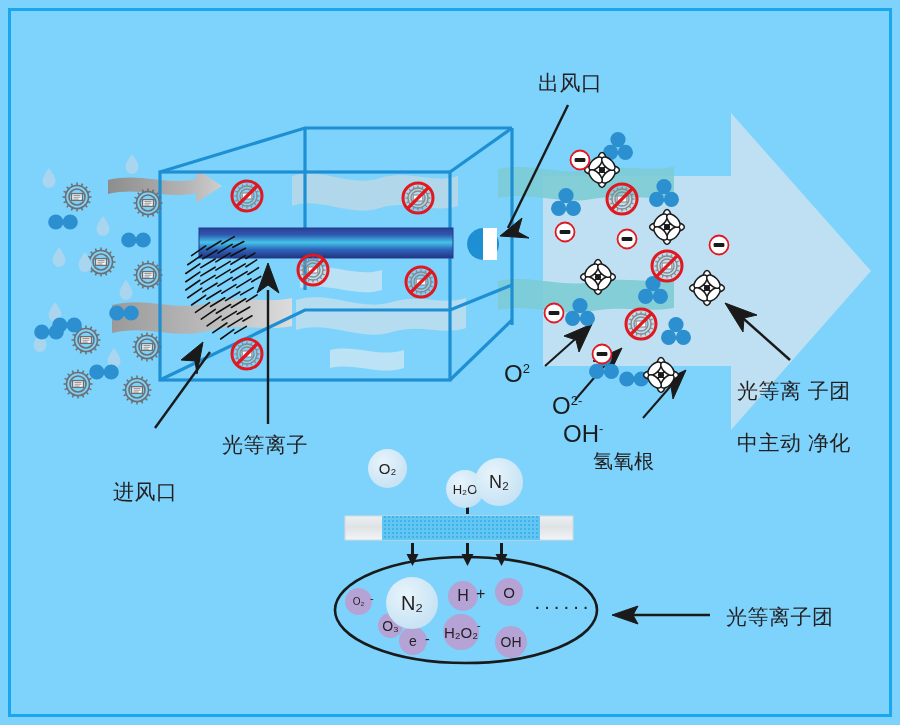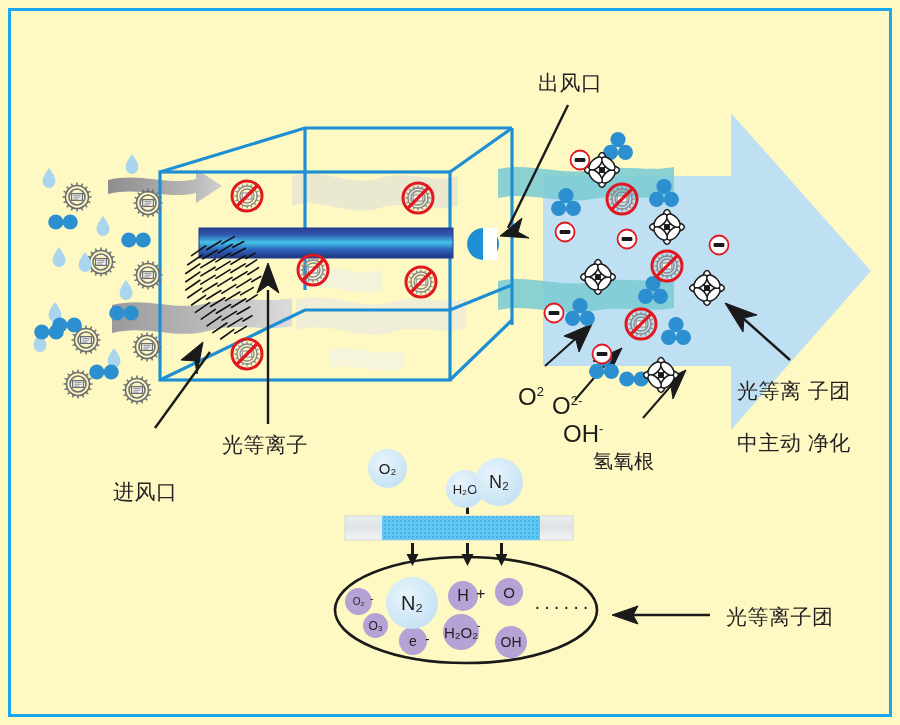--- a/index.html
+++ b/index.html
@@ -1,17 +1,17 @@
 <!DOCTYPE html>
 <html><head>
 <meta charset="utf-8">
 <style>
   html,body{margin:0;padding:0;background:#ffffff;}
   body{font-family:"Liberation Sans","DejaVu Sans",sans-serif;}
-  #stage{position:relative;width:900px;height:725px;background:#fef9c3;overflow:hidden;}
+  #stage{position:relative;width:900px;height:725px;background:#7dd3fc;overflow:hidden;}
   #frame{position:absolute;left:8px;top:8px;width:884px;height:709px;border:3px solid #1ba7ef;box-sizing:border-box;}
   .abs{position:absolute;}
   .cnlabel{position:absolute;color:#231f20;font-size:21px;line-height:26px;white-space:pre;letter-spacing:.5px;}
   .chem{position:absolute;color:#1a1a1a;font-size:21px;white-space:nowrap;}
   .chem sup{font-size:13px;}
   svg{overflow:visible;}
   .bubble{position:absolute;border-radius:50%;display:flex;align-items:center;justify-content:center;
           color:#231f20;white-space:nowrap;}
   .bub-blue{background:radial-gradient(circle at 38% 34%, #e8f4fb 0%, #cfe7f6 55%, #bcdcf0 100%);}
   .bub-purple{background:#b4a3d4;}
@@ -370,40 +370,40 @@
   <div class="cnlabel" style="left:538px;top:70px;">出风口</div>
   <div class="cnlabel" style="left:113px;top:432px;margin-top:47px;">进风口</div>
   <div class="cnlabel" style="left:222px;top:432px;text-align:center;">光等离子</div>
 
   <div class="cnlabel" style="left:737px;top:378px;">光等离 子团</div>
   <div class="cnlabel" style="left:737px;top:430px;">中主动 净化</div>
 
   <div class="cnlabel" style="left:726px;top:604px;">光等离子团</div>
   <div class="cnlabel" style="left:553px;top:448px;font-size:20px;margin-left:40px;">氢氧根</div>
 
-  <div class="chem" style="left:518px;top:360px;font-size:24px;margin-top:23px;">
+  <div class="chem" style="left:504px;top:360px;font-size:24px;">
     <span>O</span><sup>2</sup>
   </div>
   <div class="chem" style="left:552px;top:392px;font-size:24px;">
     <span>O</span><sup>2-</sup>
   </div>
   <div class="chem" style="left:563px;top:420px;font-size:24px;text-align:right;">
     <span>OH</span><sup>-</sup>
   </div>
 
   <div id="gasLayer">
       <div class="bubble bub-blue" style="left: 368px; top: 449px; width: 39px; height: 39px; font-size: 15px;">O₂</div>
       <div class="bubble bub-blue" style="left: 418px; top: 470px; width: 38px; height: 38px; font-size: 13px; margin-left: 28px;">H₂O</div>
       <div class="bubble bub-blue" style="left: 475px; top: 458px; width: 48px; height: 48px; font-size: 18px;">N₂</div>
     </div>
 
   <div id="clusterLayer">
       <div class="bubble bub-purple" style="left: 345px; top: 588px; width: 27px; height: 27px; font-size: 10px;">O₂</div>
       <div style="position: absolute; left: 370px; top: 591.51px; font-size: 11px; color: rgb(35, 31, 32);">-</div>
-      <div class="bubble bub-purple" style="left: 363px; top: 613px; width: 25px; height: 25px; font-size: 12px;">O₃</div>
+      <div class="bubble bub-purple" style="left: 378px; top: 613px; width: 25px; height: 25px; font-size: 14px;">O₃</div>
       <div class="bubble bub-purple" style="left: 399px; top: 627px; width: 28px; height: 28px; font-size: 14px;">e</div>
       <div style="position: absolute; left: 425px; top: 630.64px; font-size: 14px; color: rgb(35, 31, 32);">-</div>
       <div class="bubble bub-blue" style="left: 386px; top: 577px; width: 52px; height: 52px; font-size: 20px;">N₂</div>
       <div class="bubble bub-purple" style="left: 448px; top: 581px; width: 30px; height: 30px; font-size: 16px;">H</div>
       <div style="position: absolute; left: 476px; top: 584.9px; font-size: 16px; color: rgb(35, 31, 32);">+</div>
       <div class="bubble bub-purple" style="left: 443px; top: 614px; width: 36px; height: 36px; font-size: 15px;">H₂O₂</div>
       <div style="position: absolute; left: 477px; top: 618.68px; font-size: 11px; color: rgb(35, 31, 32);">-</div>
       <div class="bubble bub-purple" style="left: 495px; top: 578px; width: 28px; height: 28px; font-size: 15px;">O</div>
       <div class="bubble bub-purple" style="left: 495px; top: 626px; width: 32px; height: 32px; font-size: 14px;">OH</div>
     </div>

